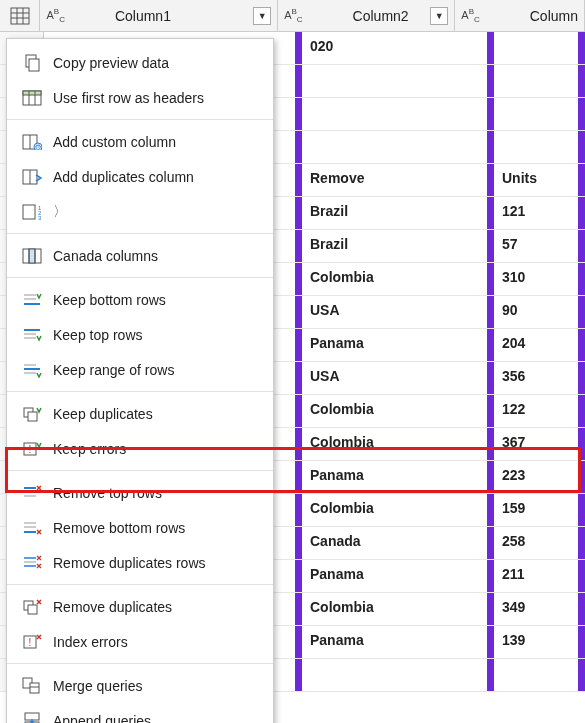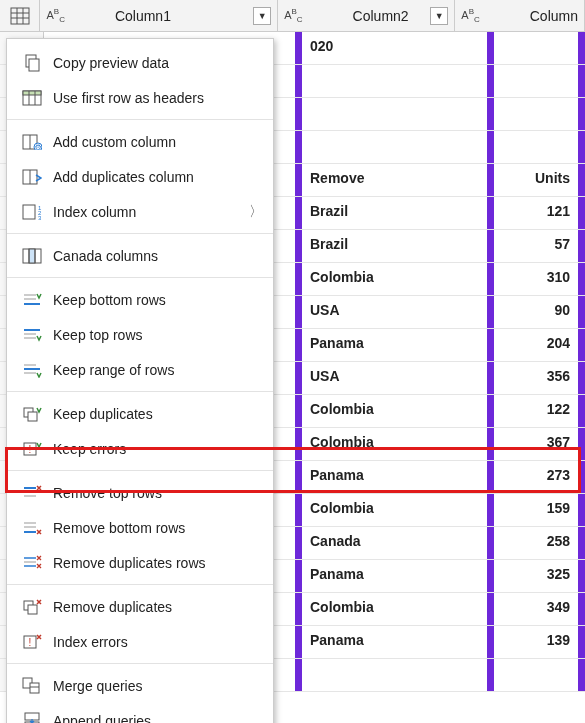--- a/index.html
+++ b/index.html
@@ -71,21 +71,21 @@
   }
   .cell {
     border-right: 7px solid #6d28d9;
     padding: 6px 8px;
     white-space: nowrap;
     overflow: hidden;
     font-weight: bold;
   }
   .cell.col1 { width: 258px; }
   .cell.col2 { width: 192px; }
-  .cell.col3 { flex: 1; text-align: right; }
+  .cell.col3 { flex: 1; }
 
   
   .context-menu {
     position: absolute;
     top: 38px;
     left: 6px;
     width: 268px;
     background: #fff;
     border: 1px solid #ccc;
     box-shadow: 2px 2px 6px rgba(0,0,0,0.25);
@@ -237,39 +237,39 @@
     <div class="grid-row">
       <div class="row-gutter"></div>
       <div class="cell col1"></div>
       <div class="cell col2">Colombia</div>
       <div class="cell col3">367</div>
     </div>
     <div class="grid-row">
       <div class="row-gutter"></div>
       <div class="cell col1"></div>
       <div class="cell col2">Panama</div>
-      <div class="cell col3">273</div>
+      <div class="cell col3">223</div>
     </div>
     <div class="grid-row">
       <div class="row-gutter"></div>
       <div class="cell col1"></div>
       <div class="cell col2">Colombia</div>
       <div class="cell col3">159</div>
     </div>
     <div class="grid-row">
       <div class="row-gutter"></div>
       <div class="cell col1"></div>
       <div class="cell col2">Canada</div>
       <div class="cell col3">258</div>
     </div>
     <div class="grid-row">
       <div class="row-gutter"></div>
       <div class="cell col1"></div>
       <div class="cell col2">Panama</div>
-      <div class="cell col3">325</div>
+      <div class="cell col3">211</div>
     </div>
     <div class="grid-row">
       <div class="row-gutter"></div>
       <div class="cell col1"></div>
       <div class="cell col2">Colombia</div>
       <div class="cell col3">349</div>
     </div>
     <div class="grid-row">
       <div class="row-gutter"></div>
       <div class="cell col1"></div>
@@ -335,21 +335,20 @@
 
   <div class="menu-item">
     <span class="menu-icon">
       <svg width="20" height="16">
           <rect x="1" y="1" width="12" height="14" fill="none" stroke="#555"></rect>
           <text x="16" y="6" font-size="6" fill="#2b7cd3">1</text>
           <text x="16" y="11" font-size="6" fill="#2b7cd3">2</text>
           <text x="16" y="16" font-size="6" fill="#2b7cd3">3</text>
         </svg>
     </span>
-    <span class="menu-label">Index column</span>
     <span class="menu-chevron">〉</span>
   </div>
 
   <div class="menu-sep"></div>
 
   <div class="menu-item">
     <span class="menu-icon">
       <svg width="20" height="16">
           <rect x="1" y="1" width="18" height="14" fill="none" stroke="#555"></rect>
           <rect x="7" y="1" width="6" height="14" fill="#cde3f7" stroke="#555"></rect>

